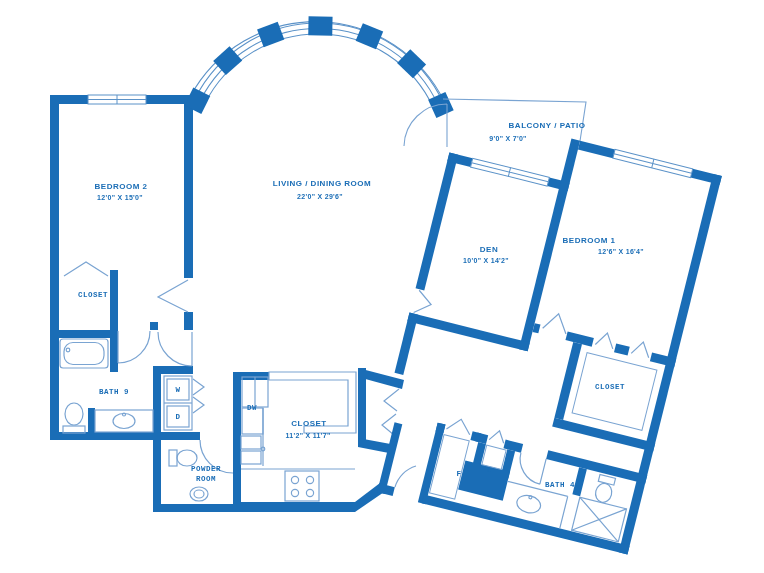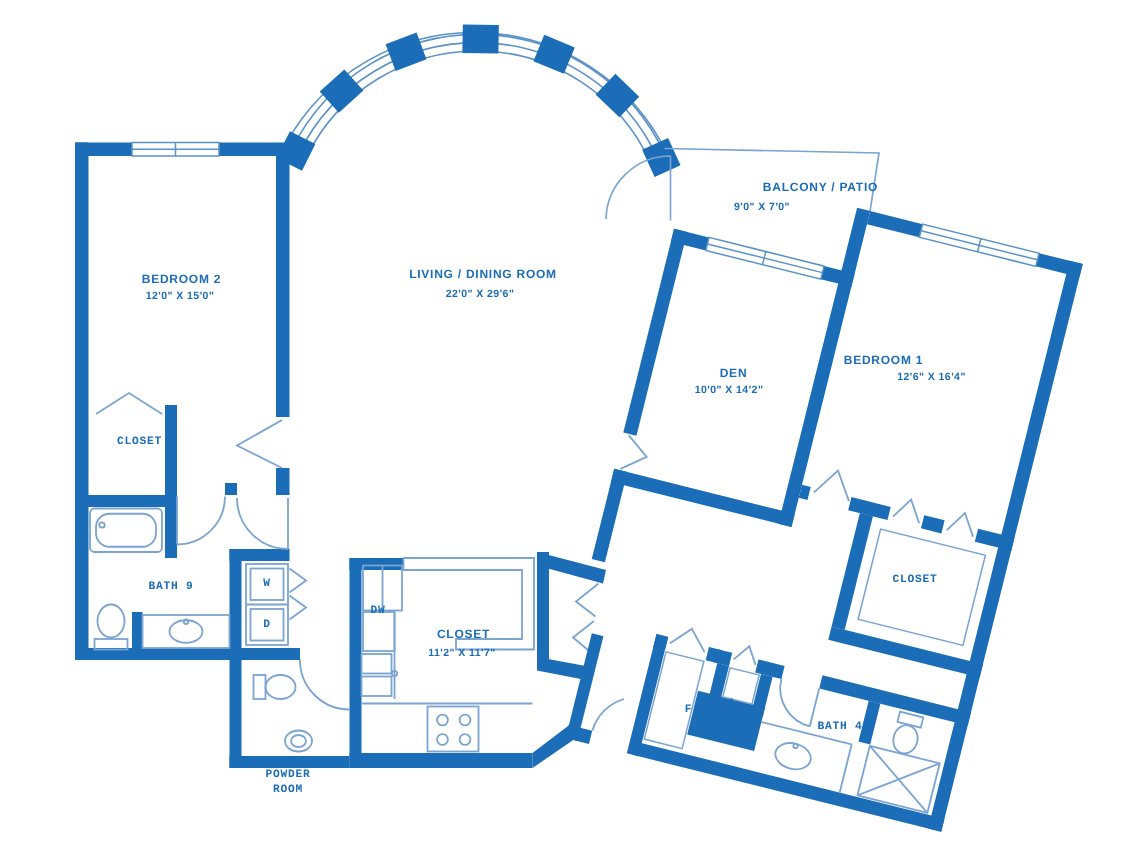--- a/index.html
+++ b/index.html
@@ -208,21 +208,21 @@
 
 <div class="lbl" style="left:121px;top:187px;">BEDROOM 2</div>
 <div class="lbl dim" style="left:120px;top:198px;">12'0" X 15'0"</div>
 
 <div class="lbl tiny" style="left:93px;top:295px;">CLOSET</div>
 <div class="lbl tiny" style="left:114px;top:392px;">BATH 9</div>
 
 <div class="lbl tiny" style="left:178px;top:390px;">W</div>
 <div class="lbl tiny" style="left:178px;top:417px;">D</div>
 
-<div class="lbl wrap tiny" style="left:192px;top:474px;margin-top:48px;">POWDER ROOM</div>
+<div class="lbl wrap tiny" style="left:206px;top:474px;">POWDER ROOM</div>
 <div class="lbl tiny" style="left:252px;top:408px;">DW</div>
 
 <div class="lbl" style="left:309px;top:424px;">CLOSET</div>
 <div class="lbl dim" style="left:308px;top:436px;">11'2" X 11'7"</div>
 
 <div class="lbl" style="left:322px;top:184px;text-align:right;">LIVING / DINING ROOM</div>
 <div class="lbl dim" style="left:320px;top:197px;">22'0" X 29'6"</div>
 
 <div class="lbl" style="left:537px;top:126px;padding-left:20px;">BALCONY / PATIO</div>
 <div class="lbl dim" style="left:508px;top:139px;">9'0" X 7'0"</div>

